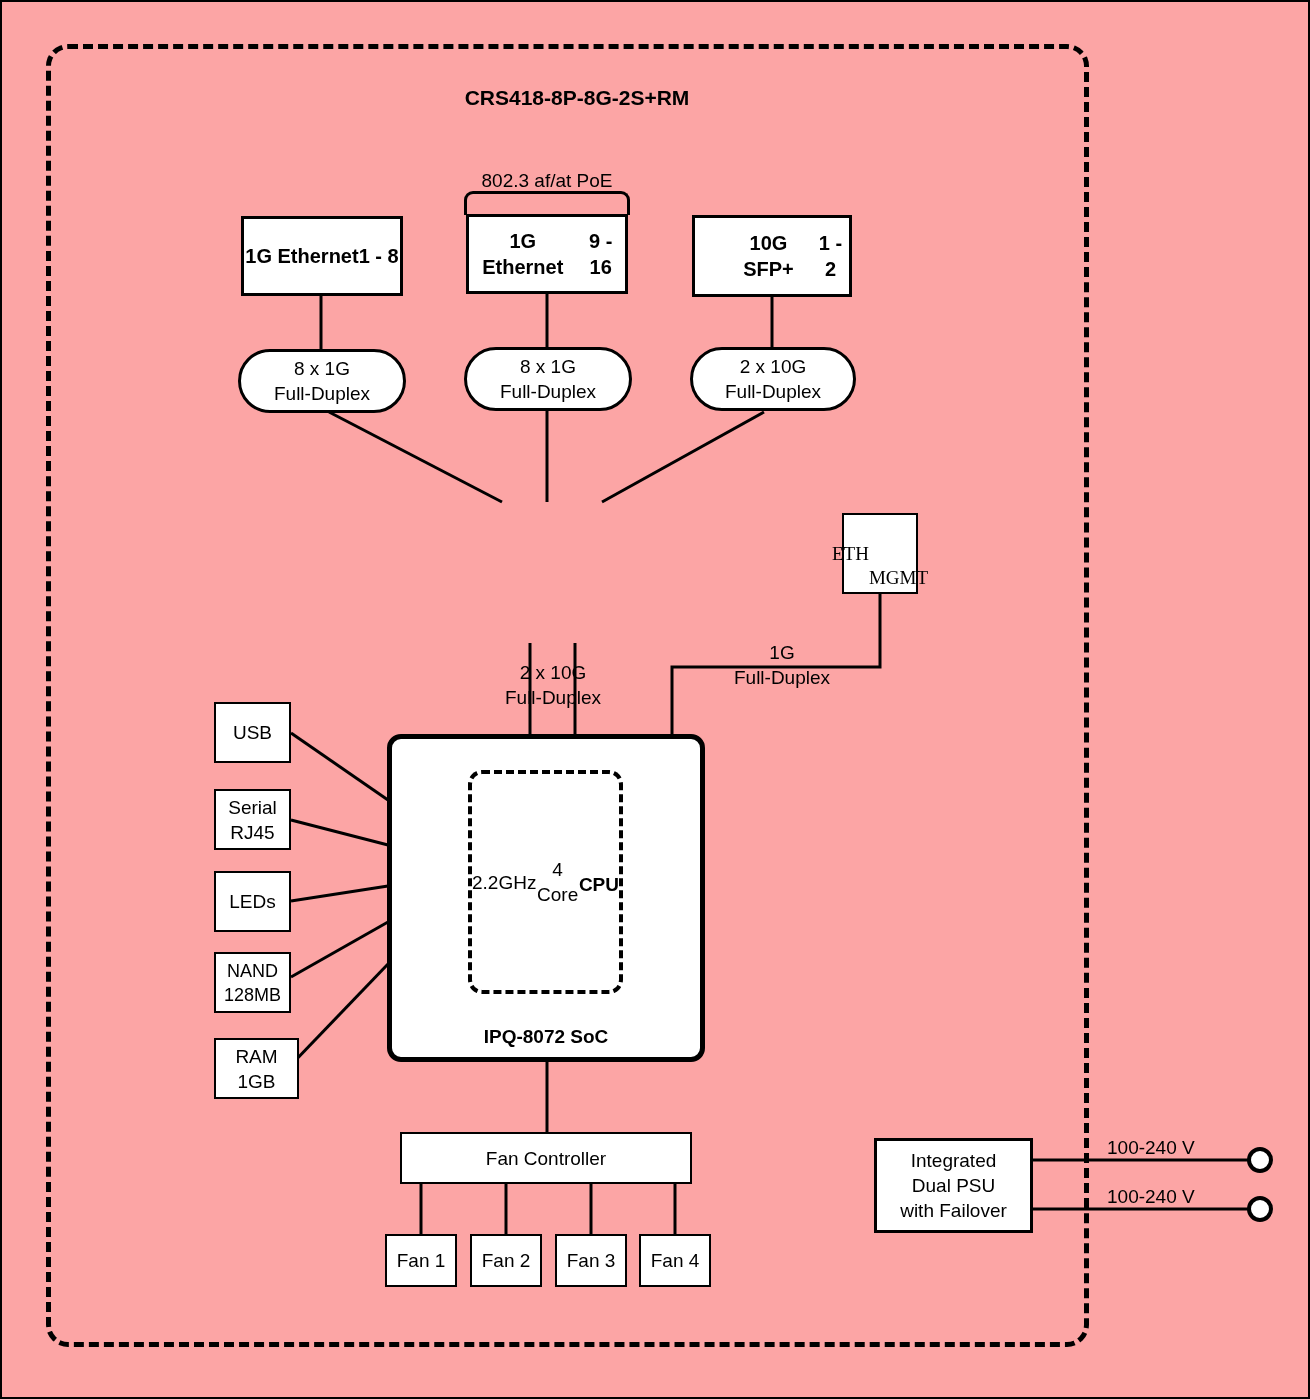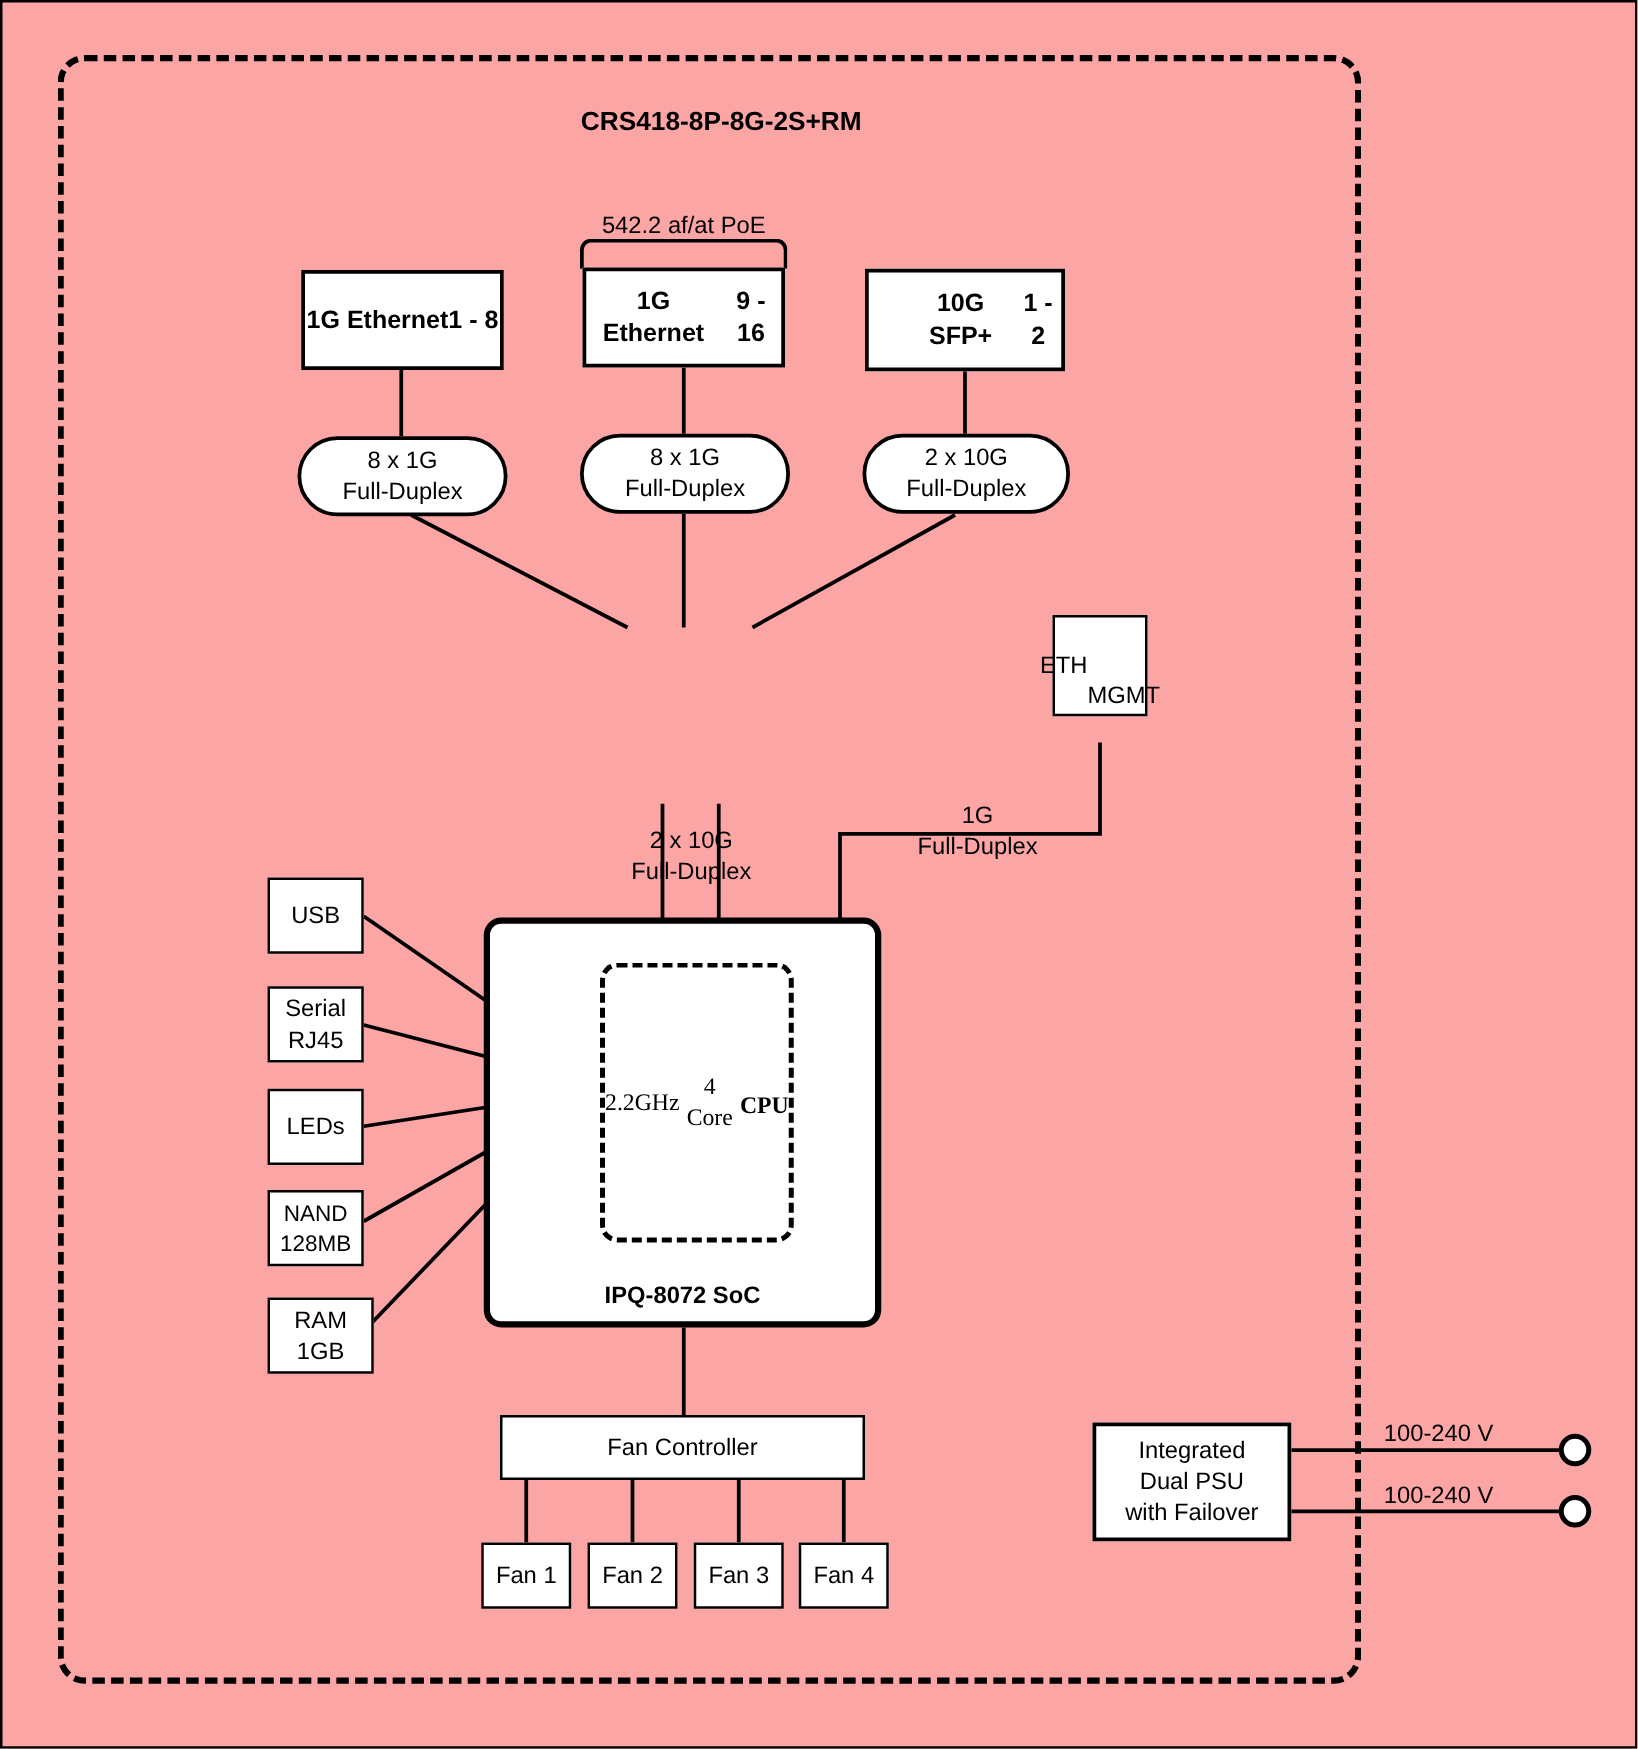--- a/index.html
+++ b/index.html
@@ -142,21 +142,21 @@
       <line x1="1031" y1="1158" x2="1247" y2="1158"></line>
       <line x1="1031" y1="1207" x2="1247" y2="1207"></line>
     </g>
   </svg>
 
   <div class="chassis"></div>
 
   <div class="title" style="left:0; top:84px; width:1150px;">CRS418-8P-8G-2S+RM</div>
 
   <div class="poe-bracket" style="left:462px; top:189px; width:166px; height:24px;"></div>
-  <div class="label" style="left:445px; top:166px; width:200px;">542.2 af/at PoE</div>
+  <div class="label" style="left:445px; top:166px; width:200px;">802.3 af/at PoE</div>
 
   <div class="node box" style="left:239px; top:214px; width:162px; height:80px;">
     <div class="t-bold l-20">1G Ethernet</div>
     <div class="t-bold l-20">1 - 8</div>
   </div>
 
   <div class="node box" style="left:464px; top:212px; width:162px; height:80px;">
     <div class="t-bold l-20">1G Ethernet</div>
     <div class="t-bold l-20">9 - 16</div>
   </div>
@@ -178,30 +178,30 @@
 
   <div class="node pill" style="left:688px; top:345px; width:166px; height:64px;">
     <div class="label l-19" style="position:static; width:100%;">2 x 10G
 Full-Duplex</div>
   </div>
 
 
   <div class="label l-19" style="left:471px; top:658px; width:160px;">2 x 10G
 Full-Duplex</div>
 
-  <div class="node box-thin" style="left:840px; top:490px; width:76px; height:81px;">
+  <div class="node box-thin" style="left:840px; top:511px; width:76px; height:81px;font-family:Liberation Serif, serif;">
     <div class="label l-19" style="position:static;">ETH</div>
     <div class="label l-19" style="position:static;margin-top:48px;">MGMT</div>
   </div>
 
   <div class="label l-19" style="left:700px; top:638px; width:160px;">1G
 Full-Duplex</div>
 
   <div class="node soc" style="left:385px; top:732px; width:318px; height:328px;">
-    <div class="node dashed-node" style="position:absolute; left:88px; top:31px; width:155px; height:224px;font-family:Liberation Serif, serif;">
+    <div class="node dashed-node" style="position:absolute; left:76px; top:31px; width:155px; height:224px;">
       <div class="label l-19" style="position:static;">2.2GHz</div>
       <div class="label l-19" style="position:static;">4 Core</div>
       <div class="label l-19 t-bold" style="position:static; margin-top:4px;">CPU</div>
     </div>
     <div class="label l-19 t-bold" style="position:absolute; left:0; top:285px; width:100%;">IPQ-8072 SoC</div>
   </div>
 
   <div class="node box-thin" style="left:212px; top:700px; width:77px; height:61px;">
     <div class="label l-19" style="position:static;">USB</div>
   </div>

